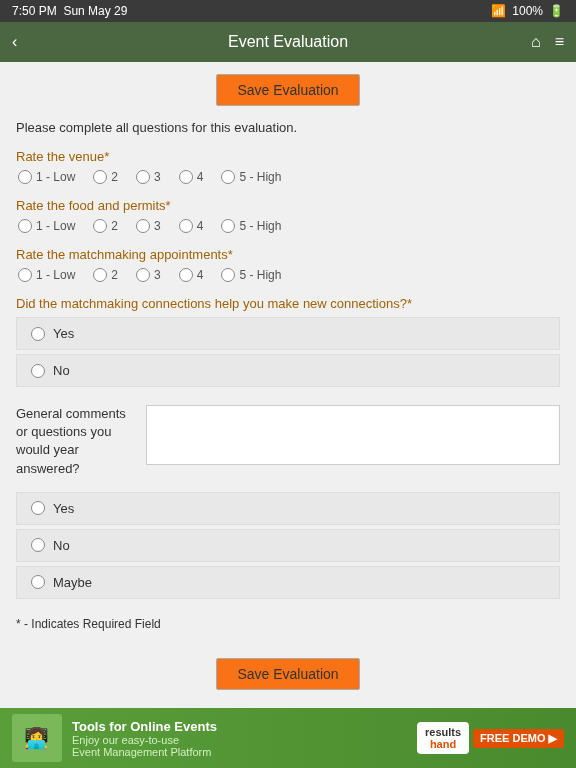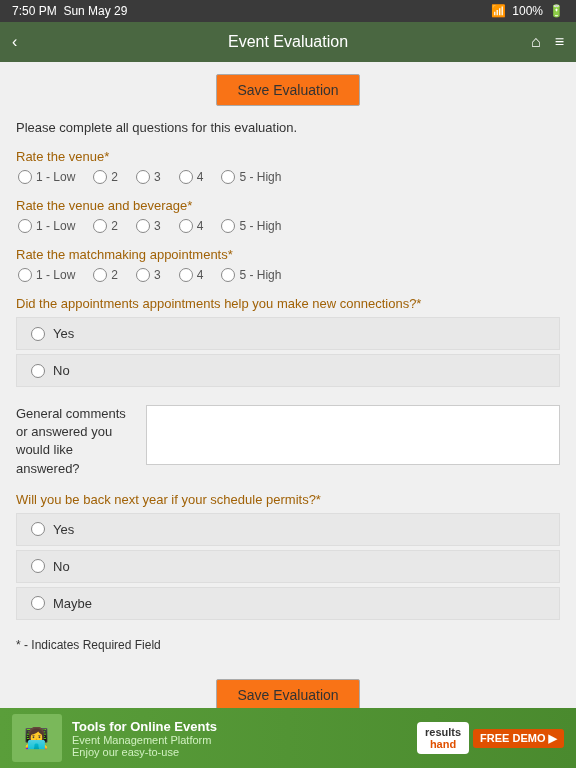--- a/index.html
+++ b/index.html
@@ -284,21 +284,21 @@
     <div class="rating-row">
       <label class="rating-item"><span class="radio-circle"></span>1 - Low</label>
       <label class="rating-item"><span class="radio-circle"></span>2</label>
       <label class="rating-item"><span class="radio-circle"></span>3</label>
       <label class="rating-item"><span class="radio-circle"></span>4</label>
       <label class="rating-item"><span class="radio-circle"></span>5 - High</label>
     </div>
   </div>
 
   <div class="question-block">
-    <div class="question-label">Rate the venue and beverage*</div>
+    <div class="question-label">Rate the food and permits*</div>
     <div class="rating-row">
       <label class="rating-item"><span class="radio-circle"></span>1 - Low</label>
       <label class="rating-item"><span class="radio-circle"></span>2</label>
       <label class="rating-item"><span class="radio-circle"></span>3</label>
       <label class="rating-item"><span class="radio-circle"></span>4</label>
       <label class="rating-item"><span class="radio-circle"></span>5 - High</label>
     </div>
   </div>
 
   <div class="question-block">
@@ -306,40 +306,39 @@
     <div class="rating-row">
       <label class="rating-item"><span class="radio-circle"></span>1 - Low</label>
       <label class="rating-item"><span class="radio-circle"></span>2</label>
       <label class="rating-item"><span class="radio-circle"></span>3</label>
       <label class="rating-item"><span class="radio-circle"></span>4</label>
       <label class="rating-item"><span class="radio-circle"></span>5 - High</label>
     </div>
   </div>
 
   <div class="question-block">
-    <div class="question-label">Did the appointments appointments help you make new connections?*</div>
+    <div class="question-label">Did the matchmaking connections help you make new connections?*</div>
     <div class="option-list">
       <div class="option-item">
         <span class="radio-circle"></span>
         <span>Yes</span>
       </div>
       <div class="option-item">
         <span class="radio-circle"></span>
         <span>No</span>
       </div>
     </div>
   </div>
 
   <div class="textarea-row">
-    <div class="textarea-label">General comments or answered you would like answered?</div>
+    <div class="textarea-label">General comments or questions you would year answered?</div>
     <textarea class="textarea-input" style=""></textarea>
   </div>
 
   <div class="question-block">
-    <div class="question-label">Will you be back next year if your schedule permits?*</div>
     <div class="option-list">
       <div class="option-item">
         <span class="radio-circle"></span>
         <span>Yes</span>
       </div>
       <div class="option-item">
         <span class="radio-circle"></span>
         <span>No</span>
       </div>
       <div class="option-item">
@@ -354,22 +353,22 @@
   <div class="save-btn-bottom">
     <button class="save-button">Save Evaluation</button>
   </div>
 
 </div>
 
 <div class="ad-banner">
   <div class="ad-image-placeholder">👩‍💻</div>
   <div class="ad-text">
     <div class="ad-title">Tools for Online Events</div>
+    <div class="ad-sub">Enjoy our easy-to-use</div>
     <div class="ad-sub">Event Management Platform</div>
-    <div class="ad-sub">Enjoy our easy-to-use</div>
   </div>
   <div style="display:flex; flex-direction:row; align-items:center; gap:4px;">
     <div class="ad-logo">
       <div class="logo-top">results</div>
       <div class="logo-brand">hand</div>
     </div>
     <div class="ad-demo">FREE DEMO ▶</div>
   </div>
 </div>
 

